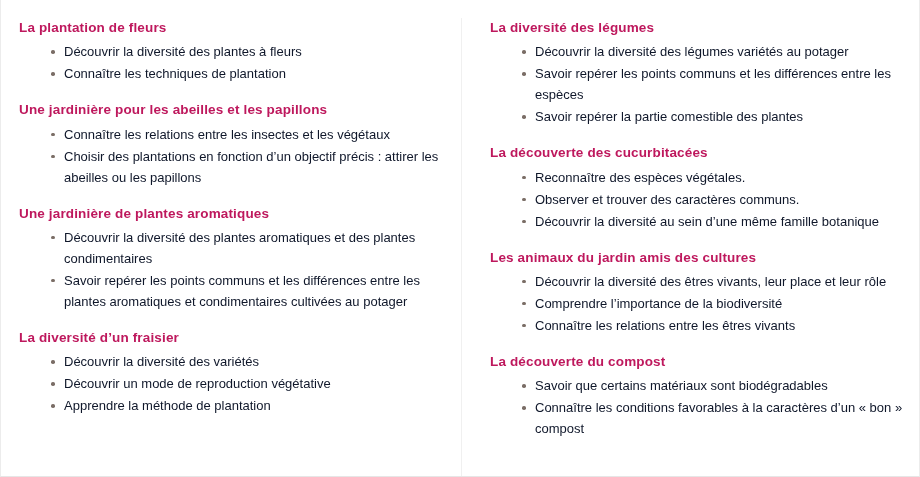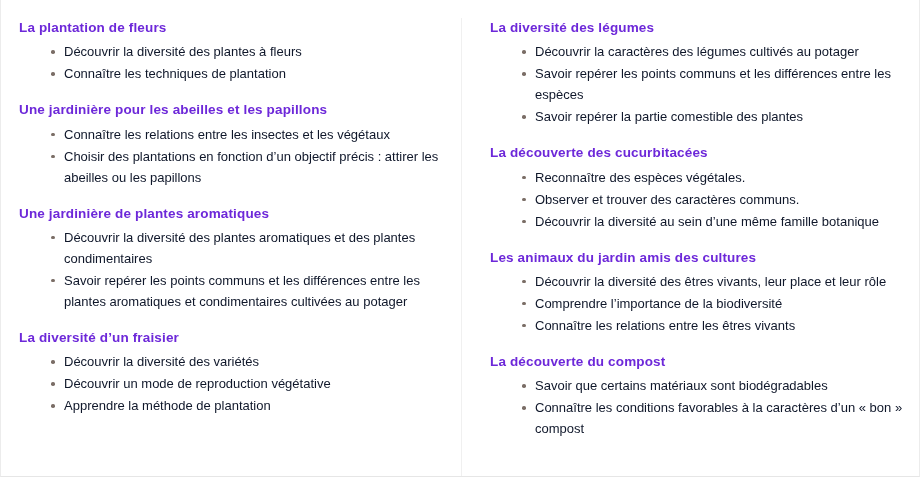--- a/index.html
+++ b/index.html
@@ -41,21 +41,21 @@
   }
 
   .section {
     margin: 0 0 6px 0;
   }
 
   .section-heading {
     margin: 0 0 3px 0;
     font-size: 13.5px;
     font-weight: bold;
-    color: #6d28d9;
+    color: #be185d;
     letter-spacing: 0.15px;
     line-height: 1.5;
     font-family: "Liberation Sans", sans-serif;
   }
 
   .section-list {
     list-style: none;
     margin: 0 0 16px 0;
     padding: 0 0 0 31px;
   }
@@ -118,21 +118,21 @@
           <li>Découvrir la diversité des variétés</li>
           <li>Découvrir un mode de reproduction végétative</li>
           <li>Apprendre la méthode de plantation</li>
         </ul>
       </div>
     </div>
   <div class="column column-right">
       <div class="section">
         <h3 class="section-heading">La diversité des légumes</h3>
         <ul class="section-list">
-          <li>Découvrir la caractères des légumes cultivés au potager</li>
+          <li>Découvrir la diversité des légumes variétés au potager</li>
           <li>Savoir repérer les points communs et les différences entre les espèces</li>
           <li>Savoir repérer la partie comestible des plantes</li>
         </ul>
       </div>
       <div class="section">
         <h3 class="section-heading">La découverte des cucurbitacées</h3>
         <ul class="section-list">
           <li>Reconnaître des espèces végétales.</li>
           <li>Observer et trouver des caractères communs.</li>
           <li>Découvrir la diversité au sein d’une même famille botanique</li>

